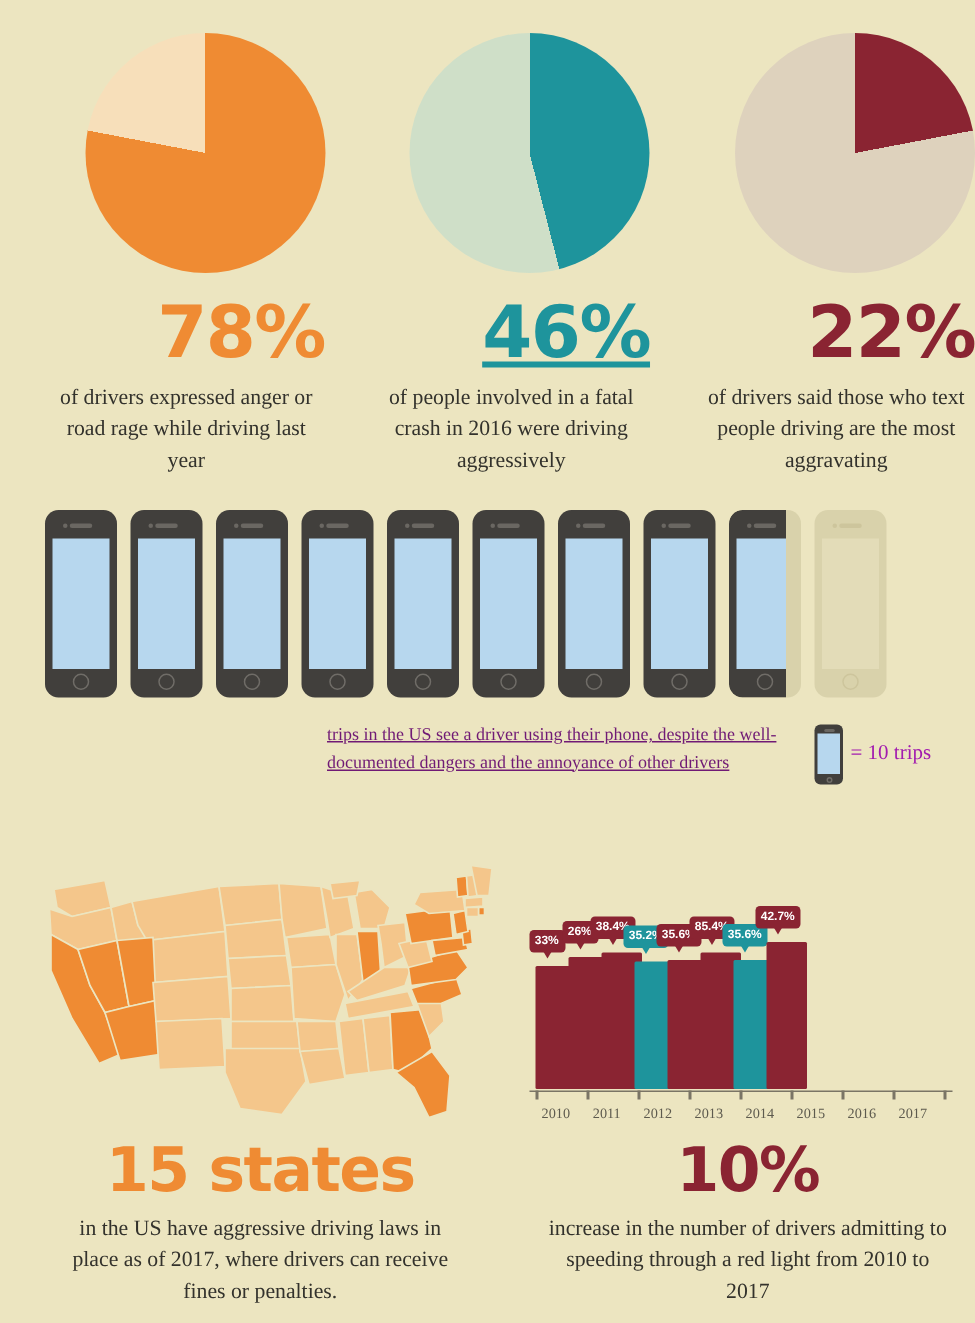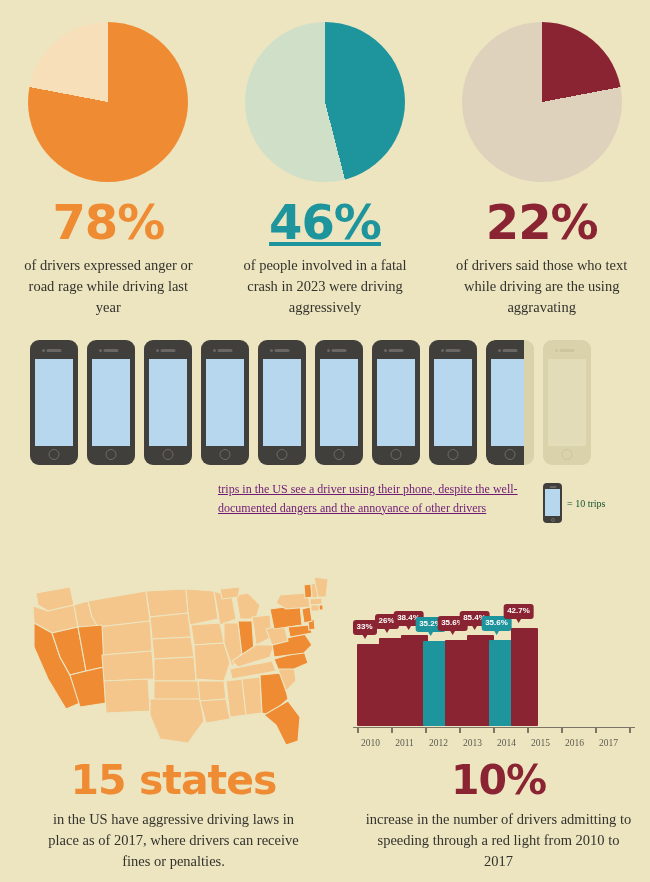--- a/index.html
+++ b/index.html
@@ -9,21 +9,21 @@
     background:#ece5c0;
     font-family:"Liberation Serif", serif;
     color:#3b3b35;
     overflow:hidden;
     position:relative;
   }
   .sheet{position:relative;width:650px;height:882px;}
 
   
   .donut-row{display:flex;width:650px;padding-top:22px;box-sizing:border-box;}
-  .donut-col{flex:1;display:flex;flex-direction:column;align-items:center;}
+  .donut-col{flex:1;display:flex;flex-direction:column;align-items:flex-end;}
   .donut-wrap{width:160px;height:160px;position:relative;}
   .donut{width:160px;height:160px;border-radius:50%;}
   .big-pct{
     font-family:"DejaVu Sans", sans-serif;
     font-weight:bold;
     font-size:48px;
     line-height:1;
     margin-top:16px;
     letter-spacing:-1px;
   }
@@ -96,21 +96,21 @@
     position:absolute;left:2px;top:6px;width:15px;height:27px;background:#b7d7ee;
   }
   .legend .mini .speaker{
     position:absolute;top:2.5px;left:50%;transform:translateX(-50%);
     width:7px;height:2px;background:#6a6762;border-radius:1px;
   }
   .legend .mini .home{
     position:absolute;bottom:1.5px;left:50%;transform:translateX(-50%);
     width:4px;height:4px;border-radius:50%;border:1px solid #6f6c67;box-sizing:border-box;
   }
-  .legend .ltxt{font-size:10px;color:#14532d;}
+  .legend .ltxt{font-size:14px;color:#a21caf;}
 
   
   .map-band{position:absolute;left:8px;top:575px;width:320px;height:175px;}
 
   
   .chart-band{position:absolute;left:345px;top:578px;width:300px;height:172px;}
   .bars{position:absolute;left:12px;bottom:24px;display:flex;align-items:flex-end;gap:7px;height:120px;}
   .barcol{width:15px;position:relative;display:flex;flex-direction:column;justify-content:flex-end;height:120px;}
   .bar{width:27px;border-radius:1px;}
   .bar.red{background:#8a2432;}
@@ -170,30 +170,30 @@
       <div class="big-pct" id="pct0" style="color: rgb(239, 139, 51);">78%</div>
       <div class="caption">of drivers expressed anger or road rage while driving last year</div>
     </div>
 
     <div class="donut-col">
       <div class="donut-wrap">
         <div class="donut" id="donut1" style="background: conic-gradient(rgb(30, 148, 156) 0deg, rgb(30, 148, 156) 165.6deg, rgb(207, 223, 200) 165.6deg, rgb(207, 223, 200) 360deg);"></div>
         <div class="hole"></div>
       </div>
       <div class="big-pct" id="pct1" style="color: rgb(30, 148, 156); text-decoration: underline;">46%</div>
-      <div class="caption">of people involved in a fatal crash in 2023 were driving aggressively</div>
+      <div class="caption">of people involved in a fatal crash in 2016 were driving aggressively</div>
     </div>
 
     <div class="donut-col">
       <div class="donut-wrap">
         <div class="donut" id="donut2" style="background: conic-gradient(rgb(138, 36, 50) 0deg, rgb(138, 36, 50) 79.2deg, rgb(222, 210, 189) 79.2deg, rgb(222, 210, 189) 360deg);"></div>
         <div class="hole"></div>
       </div>
       <div class="big-pct" id="pct2" style="color: rgb(138, 36, 50);">22%</div>
-      <div class="caption">of drivers said those who text while driving are the using aggravating</div>
+      <div class="caption">of drivers said those who text people driving are the most aggravating</div>
     </div>
 
   </div>
 
   <div class="phone-band">
     <div class="phone-strip" id="phone-strip">
         <div class="phone">
           <div class="speaker"></div>
           <div class="cam"></div>
           <div class="screen"></div>

